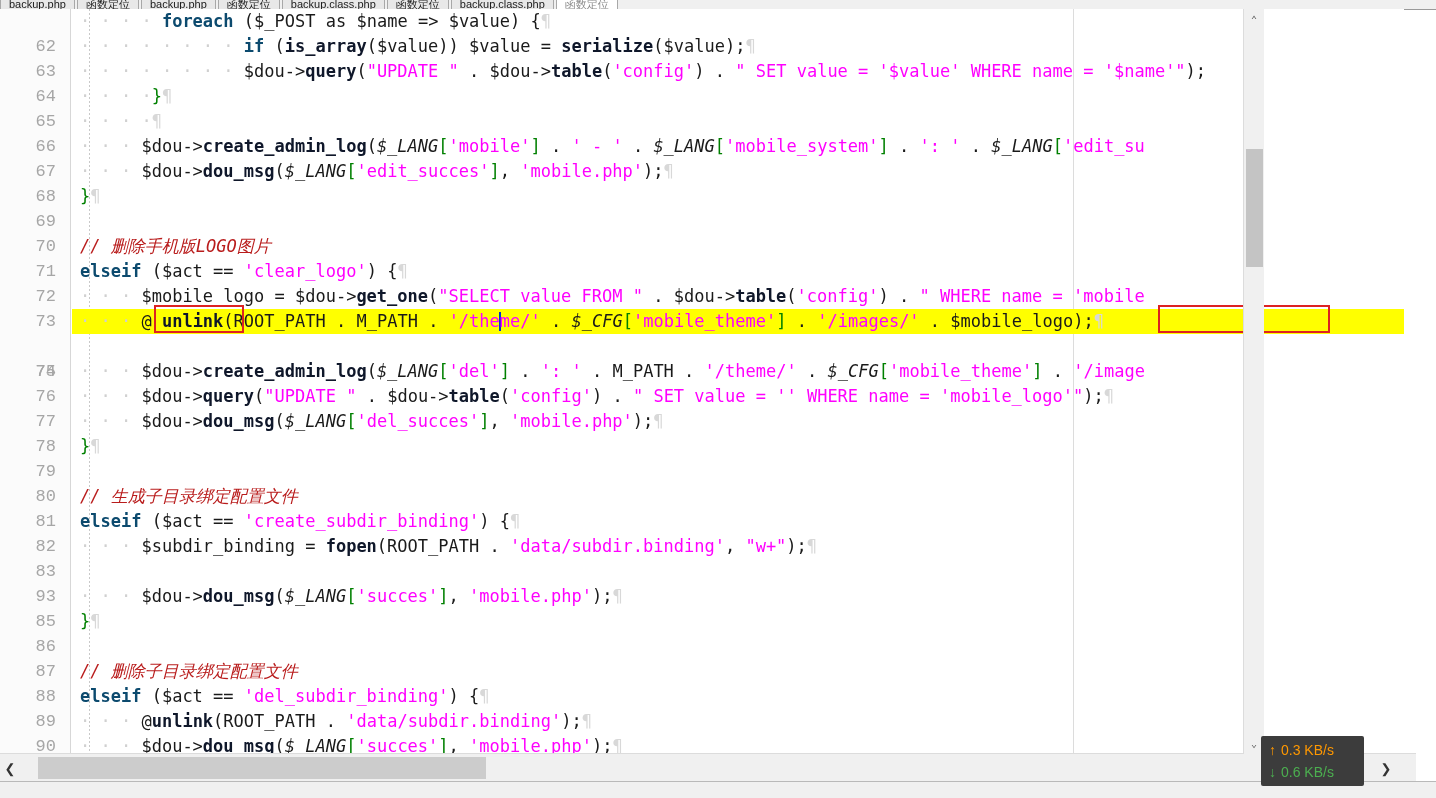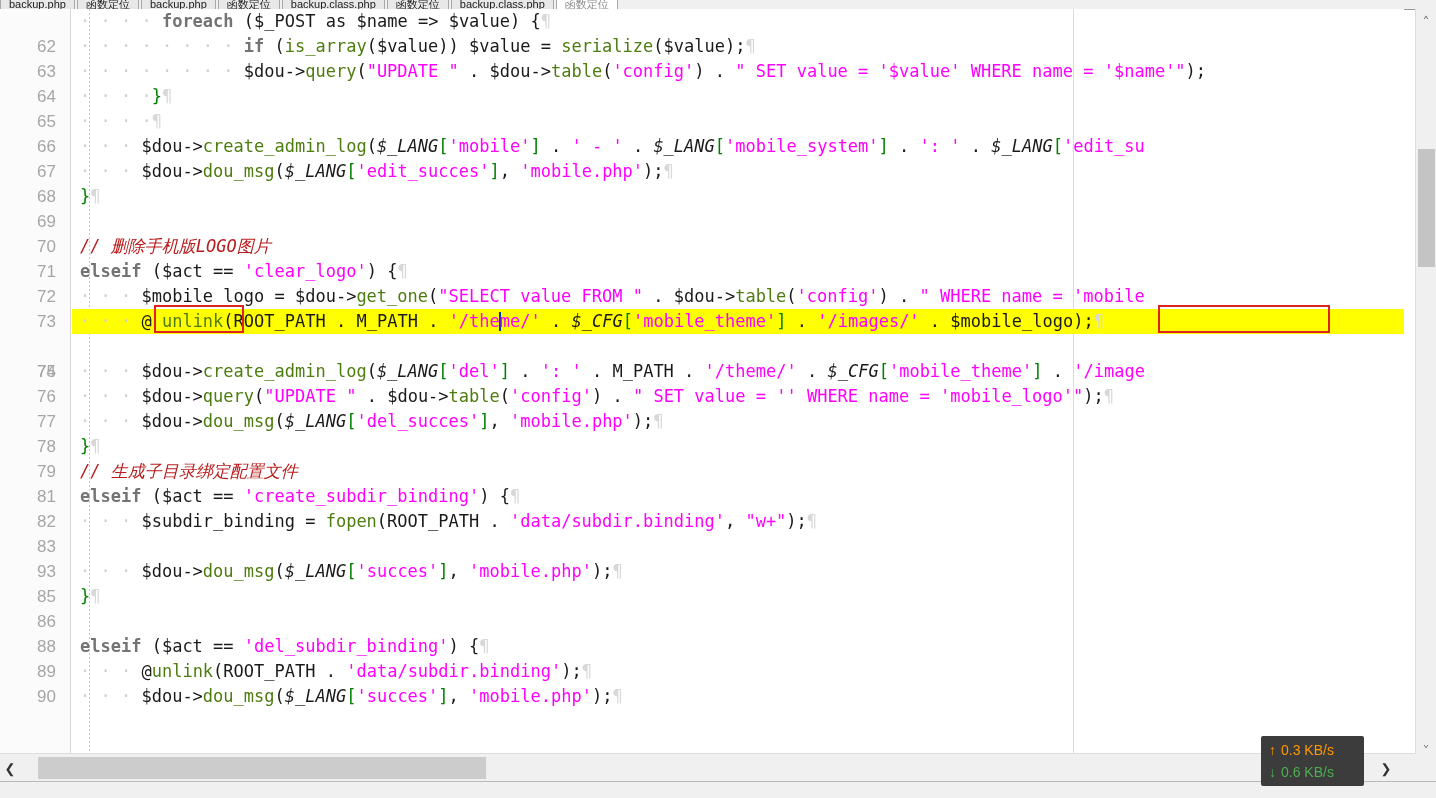--- a/index.html
+++ b/index.html
@@ -9,21 +9,21 @@
   }
   body {
     width: 1436px;
     height: 798px;
     overflow: hidden;
     font-family: "DejaVu Sans Mono", "Liberation Mono", monospace;
   }
 
   #app {
     position: relative;
-    width: 1436px;
+    width: 1264px;
     height: 798px;
     background: #ffffff;
   }
 
   
   .tabstrip {
     position: absolute;
     left: 0; top: 0;
     width: 1436px;
     height: 9px;
@@ -87,21 +87,21 @@
     font-family: "DejaVu Sans Mono", "Liberation Mono", monospace;
     font-size: 17px;
   }
   .ln {
     position: absolute;
     left: 0;
     width: 56px;
     text-align: right;
     color: #a6a6a6;
     font-size: 17px;
-    font-family: Liberation Sans, sans-serif;
+    font-family: Liberation Mono, monospace;
   }
   .code {
     position: absolute;
     left: 80px;
     top: 0;
     white-space: pre;
   }
   .row.hl .code,
   .row.hl .hlbg {
     background: #ffff00;
@@ -132,22 +132,22 @@
   }
   .vline {
     position: absolute;
     top: 0;
     width: 1px;
     height: 744px;
     background: #dcdcdc;
   }
 
   
-  .t-kw      { color: #737373; font-weight: bold; }
-  .t-fn      { color: #4d7c0f; font-weight: normal; }
+  .t-kw      { color: #0c4a6e; font-weight: bold; }
+  .t-fn      { color: #0f172a; font-weight: bold; }
   .t-plain   { color: #1a1a1a; }
   .t-str     { color: #ff00ff; }
   .t-cmt     { color: #b91c1c; font-style: italic; }
   .t-brk     { color: #008000; }
   .t-ws      { color: #d0d0d0; }
   .t-pil     { color: #d8d8d8; }
   .t-lang    { color: #1a1a1a; font-style: italic; }
 
   .caret {
     display: inline-block;
@@ -380,20 +380,24 @@
       <div class="row">
         <span class="ln">78</span>
         <span class="code"><span class="t-ws">· · ·</span> <span class="t-plain">$dou-&gt;</span><span class="t-fn">dou_msg</span><span class="t-plain">(</span><span class="t-lang">$_LANG</span><span class="t-brk">[</span><span class="t-str">'del_succes'</span><span class="t-brk">]</span><span class="t-plain">,</span> <span class="t-str">'mobile.php'</span><span class="t-plain">);</span><span class="t-pil">¶</span></span>
       </div>
 
       <div class="row">
         <span class="ln">79</span>
         <span class="code"><span class="t-brk">}</span><span class="t-pil">¶</span></span>
       </div>
 
+      <div class="row">
+        <span class="ln">80</span>
+        <span class="code"></span>
+      </div>
 
       <div class="row">
         <span class="ln">81</span>
         <span class="code t-cmt">// 生成子目录绑定配置文件</span>
       </div>
 
       <div class="row">
         <span class="ln">82</span>
         <span class="code"><span class="t-kw">elseif</span> <span class="t-plain">($act == </span><span class="t-str">'create_subdir_binding'</span><span class="t-plain">)</span> <span class="t-plain">{</span><span class="t-pil">¶</span></span>
       </div>
@@ -410,23 +414,28 @@
       <div class="row">
         <span class="ln">85</span>
         <span class="code"><span class="t-ws">· · ·</span> <span class="t-plain">$dou-&gt;</span><span class="t-fn">dou_msg</span><span class="t-plain">(</span><span class="t-lang">$_LANG</span><span class="t-brk">[</span><span class="t-str">'succes'</span><span class="t-brk">]</span><span class="t-plain">,</span> <span class="t-str">'mobile.php'</span><span class="t-plain">);</span><span class="t-pil">¶</span></span>
       </div>
 
       <div class="row">
         <span class="ln">86</span>
         <span class="code"><span class="t-brk">}</span><span class="t-pil">¶</span></span>
       </div>
 
+      <div class="row">
+        <span class="ln">87</span>
+        <span class="code"></span>
+      </div>
 
       <div class="row">
         <span class="ln">88</span>
+        <span class="code t-cmt">// 删除子目录绑定配置文件</span>
       </div>
 
       <div class="row">
         <span class="ln">89</span>
         <span class="code"><span class="t-kw">elseif</span> <span class="t-plain">($act == </span><span class="t-str">'del_subdir_binding'</span><span class="t-plain">)</span> <span class="t-plain">{</span><span class="t-pil">¶</span></span>
       </div>
 
       <div class="row">
         <span class="ln">90</span>
         <span class="code"><span class="t-ws">· · ·</span> <span class="t-plain">@</span><span class="t-fn">unlink</span><span class="t-plain">(ROOT_PATH</span> <span class="t-plain">.</span> <span class="t-str">'data/subdir.binding'</span><span class="t-plain">);</span><span class="t-pil">¶</span></span>

